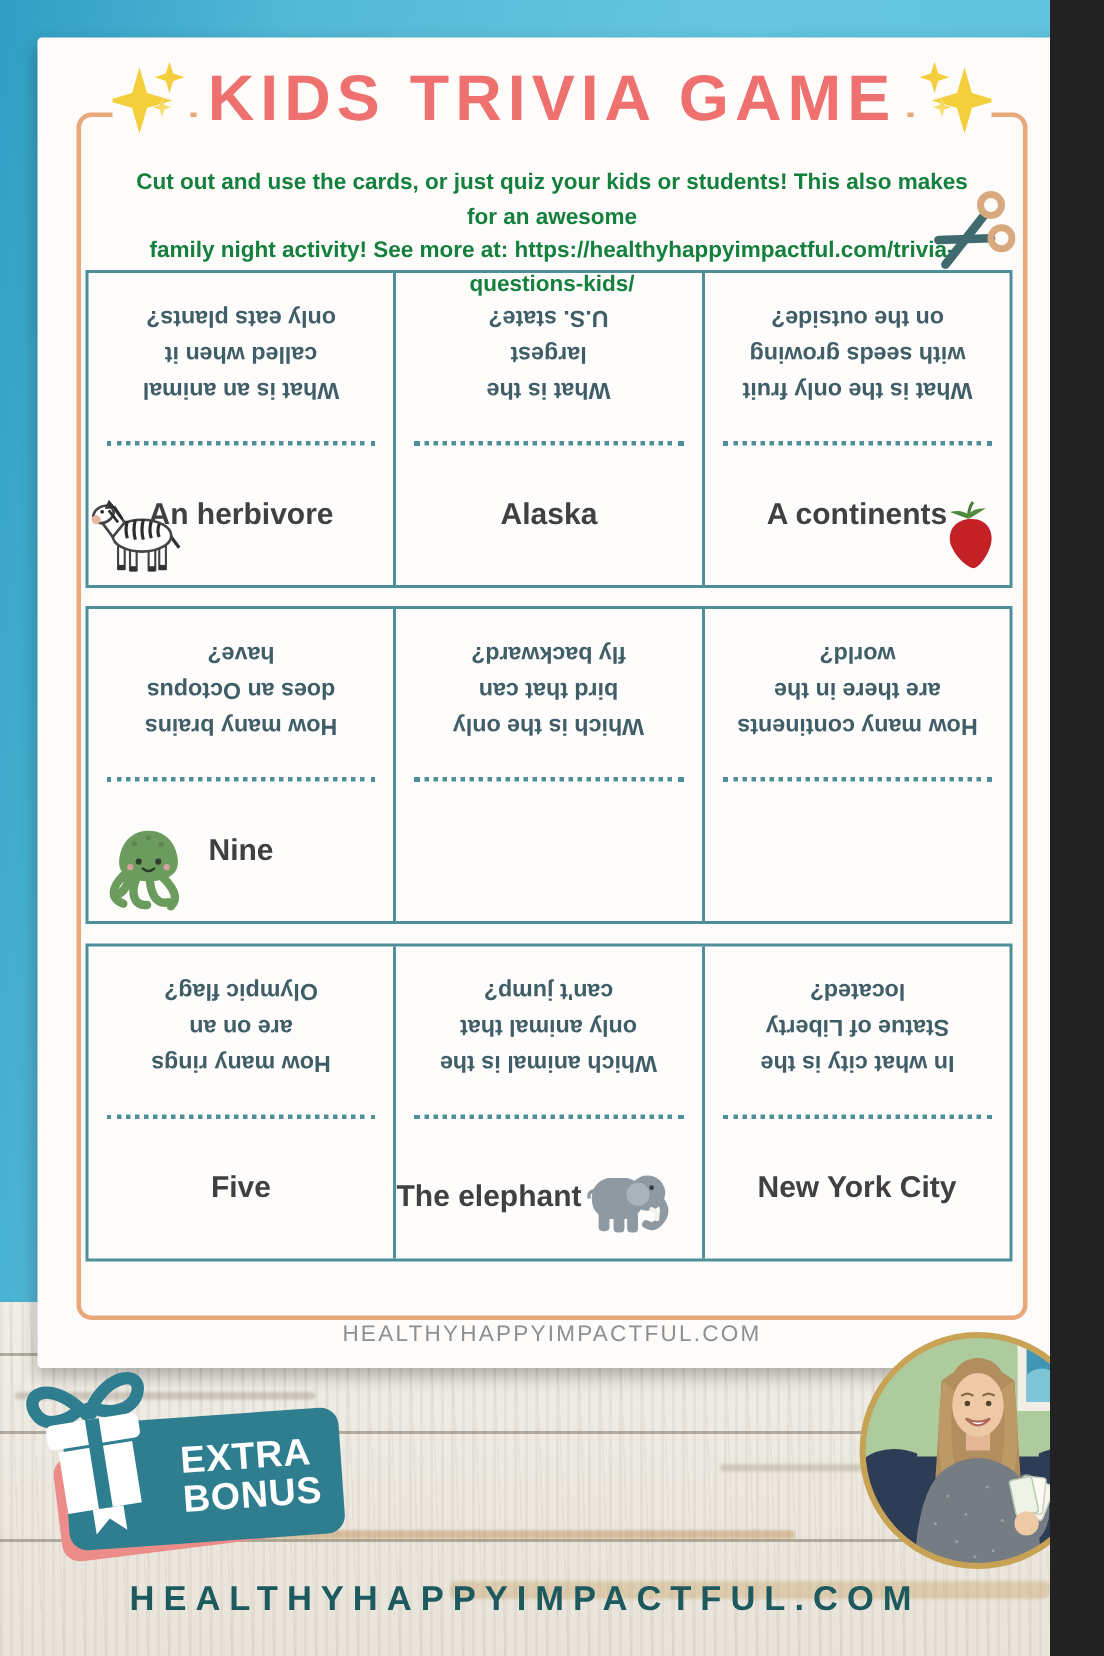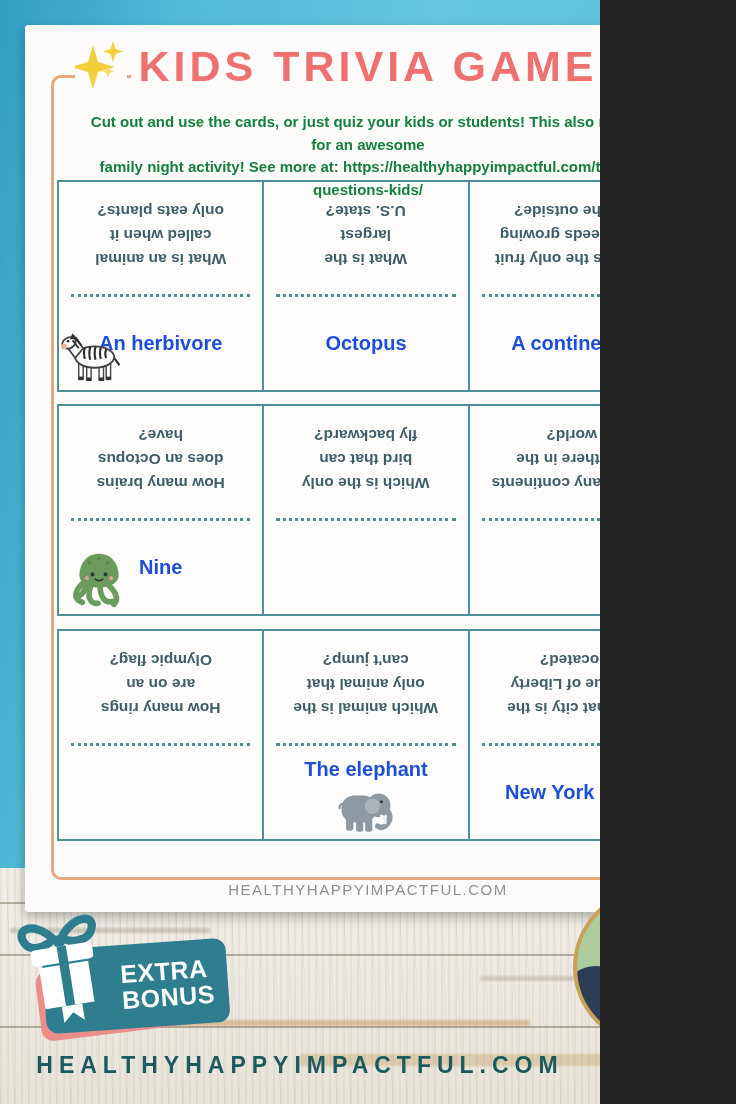--- a/index.html
+++ b/index.html
@@ -1,16 +1,16 @@
 <!DOCTYPE html>
 <html><head>
 <meta charset="utf-8">
 <style>
   html,body{margin:0;padding:0;background:#222;}
-  .stage{position:relative;width:600px;height:1104px;overflow:hidden;
+  .stage{position:relative;width:700px;height:1104px;overflow:hidden;
          font-family:"Liberation Sans",sans-serif;}
 
   
   .bg-blue{position:absolute;inset:0;
     background:linear-gradient(100deg,#2f9ec3 0%,#52b8d6 22%,#66c6e0 55%,#5cc0db 100%);}
   .bg-wood{position:absolute;left:0;right:0;top:868px;bottom:0;
     background:
       repeating-linear-gradient(90deg,rgba(150,140,122,.10) 0 2px,rgba(255,255,255,0) 2px 7px),
       repeating-linear-gradient(88deg,rgba(120,110,95,.07) 0 1px,rgba(255,255,255,0) 1px 14px),
       linear-gradient(#f1eee8,#e9e4da);}
@@ -43,22 +43,22 @@
   .card-row{position:absolute;left:32px;width:618px;height:212px;
     border:2px solid #4f8f99;display:flex;background:#fefdfc;box-sizing:border-box;}
   .row-1{top:155px}.row-2{top:379px}.row-3{top:604px}
   .card{flex:1 1 0;position:relative;display:flex;flex-direction:column;min-width:0;}
   .card + .card{border-left:2px solid #4f8f99;}
   .q{height:106px;display:flex;align-items:center;justify-content:center;
     transform:rotate(180deg);text-align:center;white-space:pre-line;
     font-weight:700;font-size:15.5px;line-height:1.55;color:#3f5e68;padding:4px 10px 0;}
   .dots{border-top:3px dotted #4f8f99;margin:2px 12px 0;}
   .a{flex:1;position:relative;display:flex;align-items:center;justify-content:center;
-    font-weight:700;font-size:20px;color:#1d4ed8;text-align:center;}
-  .a.col{flex-direction:column;justify-content:flex-start;padding-top:12px;gap:2px;}
+    font-weight:700;font-size:20px;color:#404040;text-align:center;}
+  .a.col{flex-direction:row;justify-content:flex-start;padding-top:12px;gap:2px;}
   .cicon{position:absolute;}
   .zebra{left:2px;bottom:5px;}
   .strawberry{right:8px;bottom:10px;transform:rotate(-6deg);}
   .octopus{left:12px;bottom:4px;}
   .worldmap{right:2px;bottom:10px;}
   .elephant{position:static;}
 
   .paper-footer{position:absolute;left:0;right:0;top:856px;text-align:center;
     font-size:15px;font-weight:500;letter-spacing:1.5px;color:#8f8f8f;}
 
@@ -161,21 +161,21 @@
             </g>
           </svg>
         </div>
       </div>
       <div class="card">
         <div class="q">What is the
 largest
 U.S. state?</div>
         <div class="dots"></div>
         <div class="a">
-          <span>Octopus</span>
+          <span>Alaska</span>
         </div>
       </div>
       <div class="card">
         <div class="q">What is the only fruit
 with seeds growing
 on the outside?</div>
         <div class="dots"></div>
         <div class="a">
           <span>A continents</span>
           <svg class="cicon strawberry" width="36" height="46" viewBox="0 0 36 46">
@@ -233,20 +233,23 @@
         <div class="dots"></div>
       </div>
     </div>
 
     <div class="card-row row-3">
       <div class="card">
         <div class="q">How many rings
 are on an
 Olympic flag?</div>
         <div class="dots"></div>
+        <div class="a">
+          <span>Five</span>
+        </div>
       </div>
       <div class="card">
         <div class="q">Which animal is the
 only animal that
 can't jump?</div>
         <div class="dots"></div>
         <div class="a col">
           <span>The elephant</span>
           <svg class="cicon elephant" width="58" height="52" viewBox="0 0 64 56">
             <path d="M7,22 q-5,1 -4,6" stroke="#8e99a2" stroke-width="2.5" fill="none"></path>

